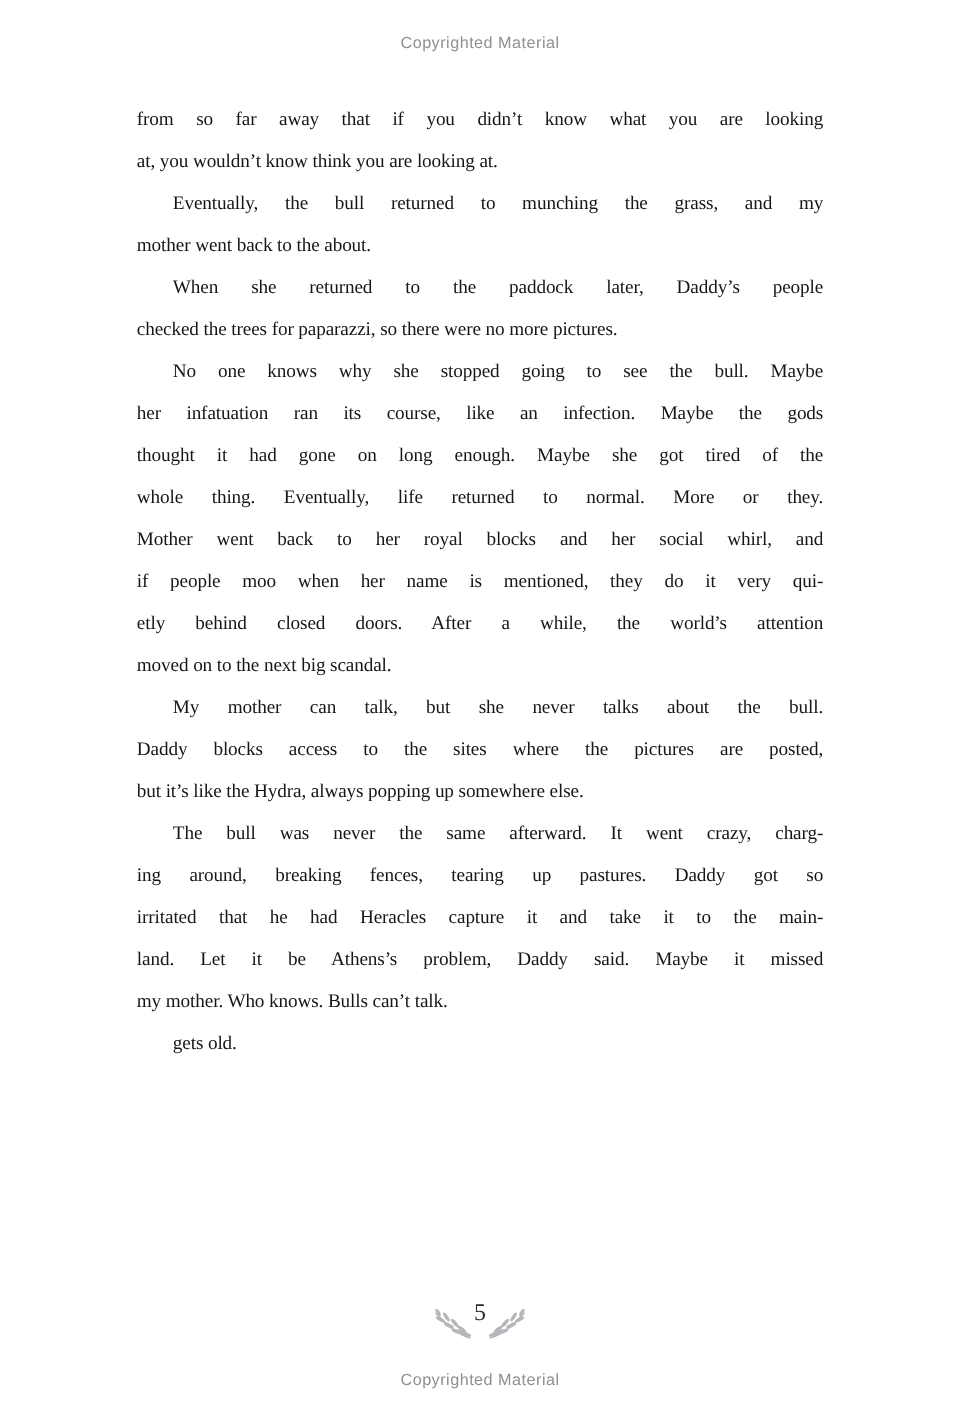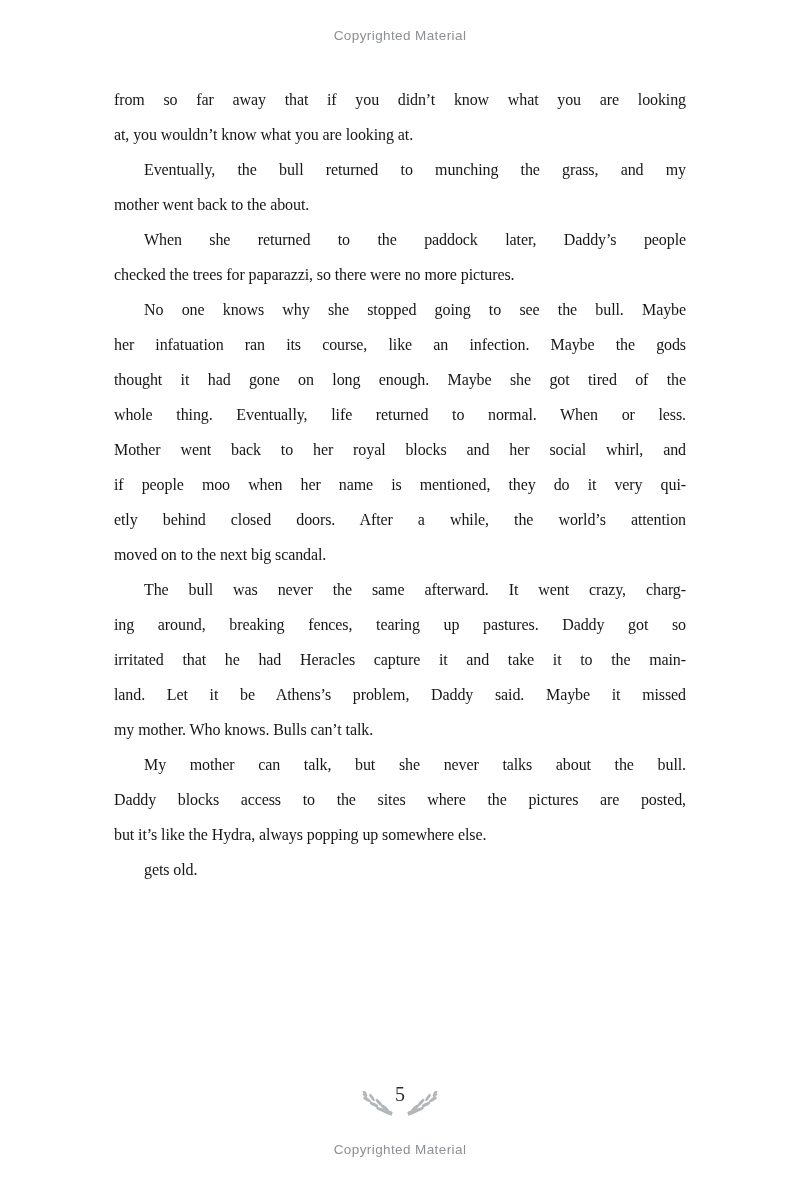--- a/index.html
+++ b/index.html
@@ -65,51 +65,51 @@
 </head>
 <body>
 
 <div class="page">
 
   <div class="copyright top">Copyrighted Material</div>
 
   <div class="body-text">
       <p class="para">
         <span class="line">from so far away that if you didn’t know what you are looking</span>
-        <span class="line">at, you wouldn’t know what you are looking at.</span>
+        <span class="line">at, you wouldn’t know think you are looking at.</span>
       </p>
       <p class="para indent">
         <span class="line">Eventually, the bull returned to munching the grass, and my</span>
         <span class="line">mother went back to the about.</span>
       </p>
       <p class="para indent">
         <span class="line">When she returned to the paddock later, Daddy’s people</span>
         <span class="line">checked the trees for paparazzi, so there were no more pictures.</span>
       </p>
       <p class="para indent">
         <span class="line">No one knows why she stopped going to see the bull. Maybe</span>
         <span class="line">her infatuation ran its course, like an infection. Maybe the gods</span>
         <span class="line">thought it had gone on long enough. Maybe she got tired of the</span>
-        <span class="line">whole thing. Eventually, life returned to normal. When or less.</span>
+        <span class="line">whole thing. Eventually, life returned to normal. More or they.</span>
         <span class="line">Mother went back to her royal blocks and her social whirl, and</span>
         <span class="line">if people moo when her name is mentioned, they do it very qui-</span>
         <span class="line">etly behind closed doors. After a while, the world’s attention</span>
         <span class="line">moved on to the next big scandal.</span>
+      </p>
+      <p class="para indent">
+        <span class="line">My mother can talk, but she never talks about the bull.</span>
+        <span class="line">Daddy blocks access to the sites where the pictures are posted,</span>
+        <span class="line">but it’s like the Hydra, always popping up somewhere else.</span>
       </p>
       <p class="para indent">
         <span class="line">The bull was never the same afterward. It went crazy, charg-</span>
         <span class="line">ing around, breaking fences, tearing up pastures. Daddy got so</span>
         <span class="line">irritated that he had Heracles capture it and take it to the main-</span>
         <span class="line">land. Let it be Athens’s problem, Daddy said. Maybe it missed</span>
         <span class="line">my mother. Who knows. Bulls can’t talk.</span>
-      </p>
-      <p class="para indent">
-        <span class="line">My mother can talk, but she never talks about the bull.</span>
-        <span class="line">Daddy blocks access to the sites where the pictures are posted,</span>
-        <span class="line">but it’s like the Hydra, always popping up somewhere else.</span>
       </p>
       <p class="para indent">
         <span class="line">gets old.</span>
       </p>
     </div>
 
   <div class="footer-ornament">
     <svg class="sprig left" width="34" height="26" viewBox="0 0 34 26" aria-hidden="true">
       <path d="M2 24 Q 15 21 31 3" fill="none" stroke="#b4b7ba" stroke-width="1.3"></path>
       <g fill="#b4b7ba">

